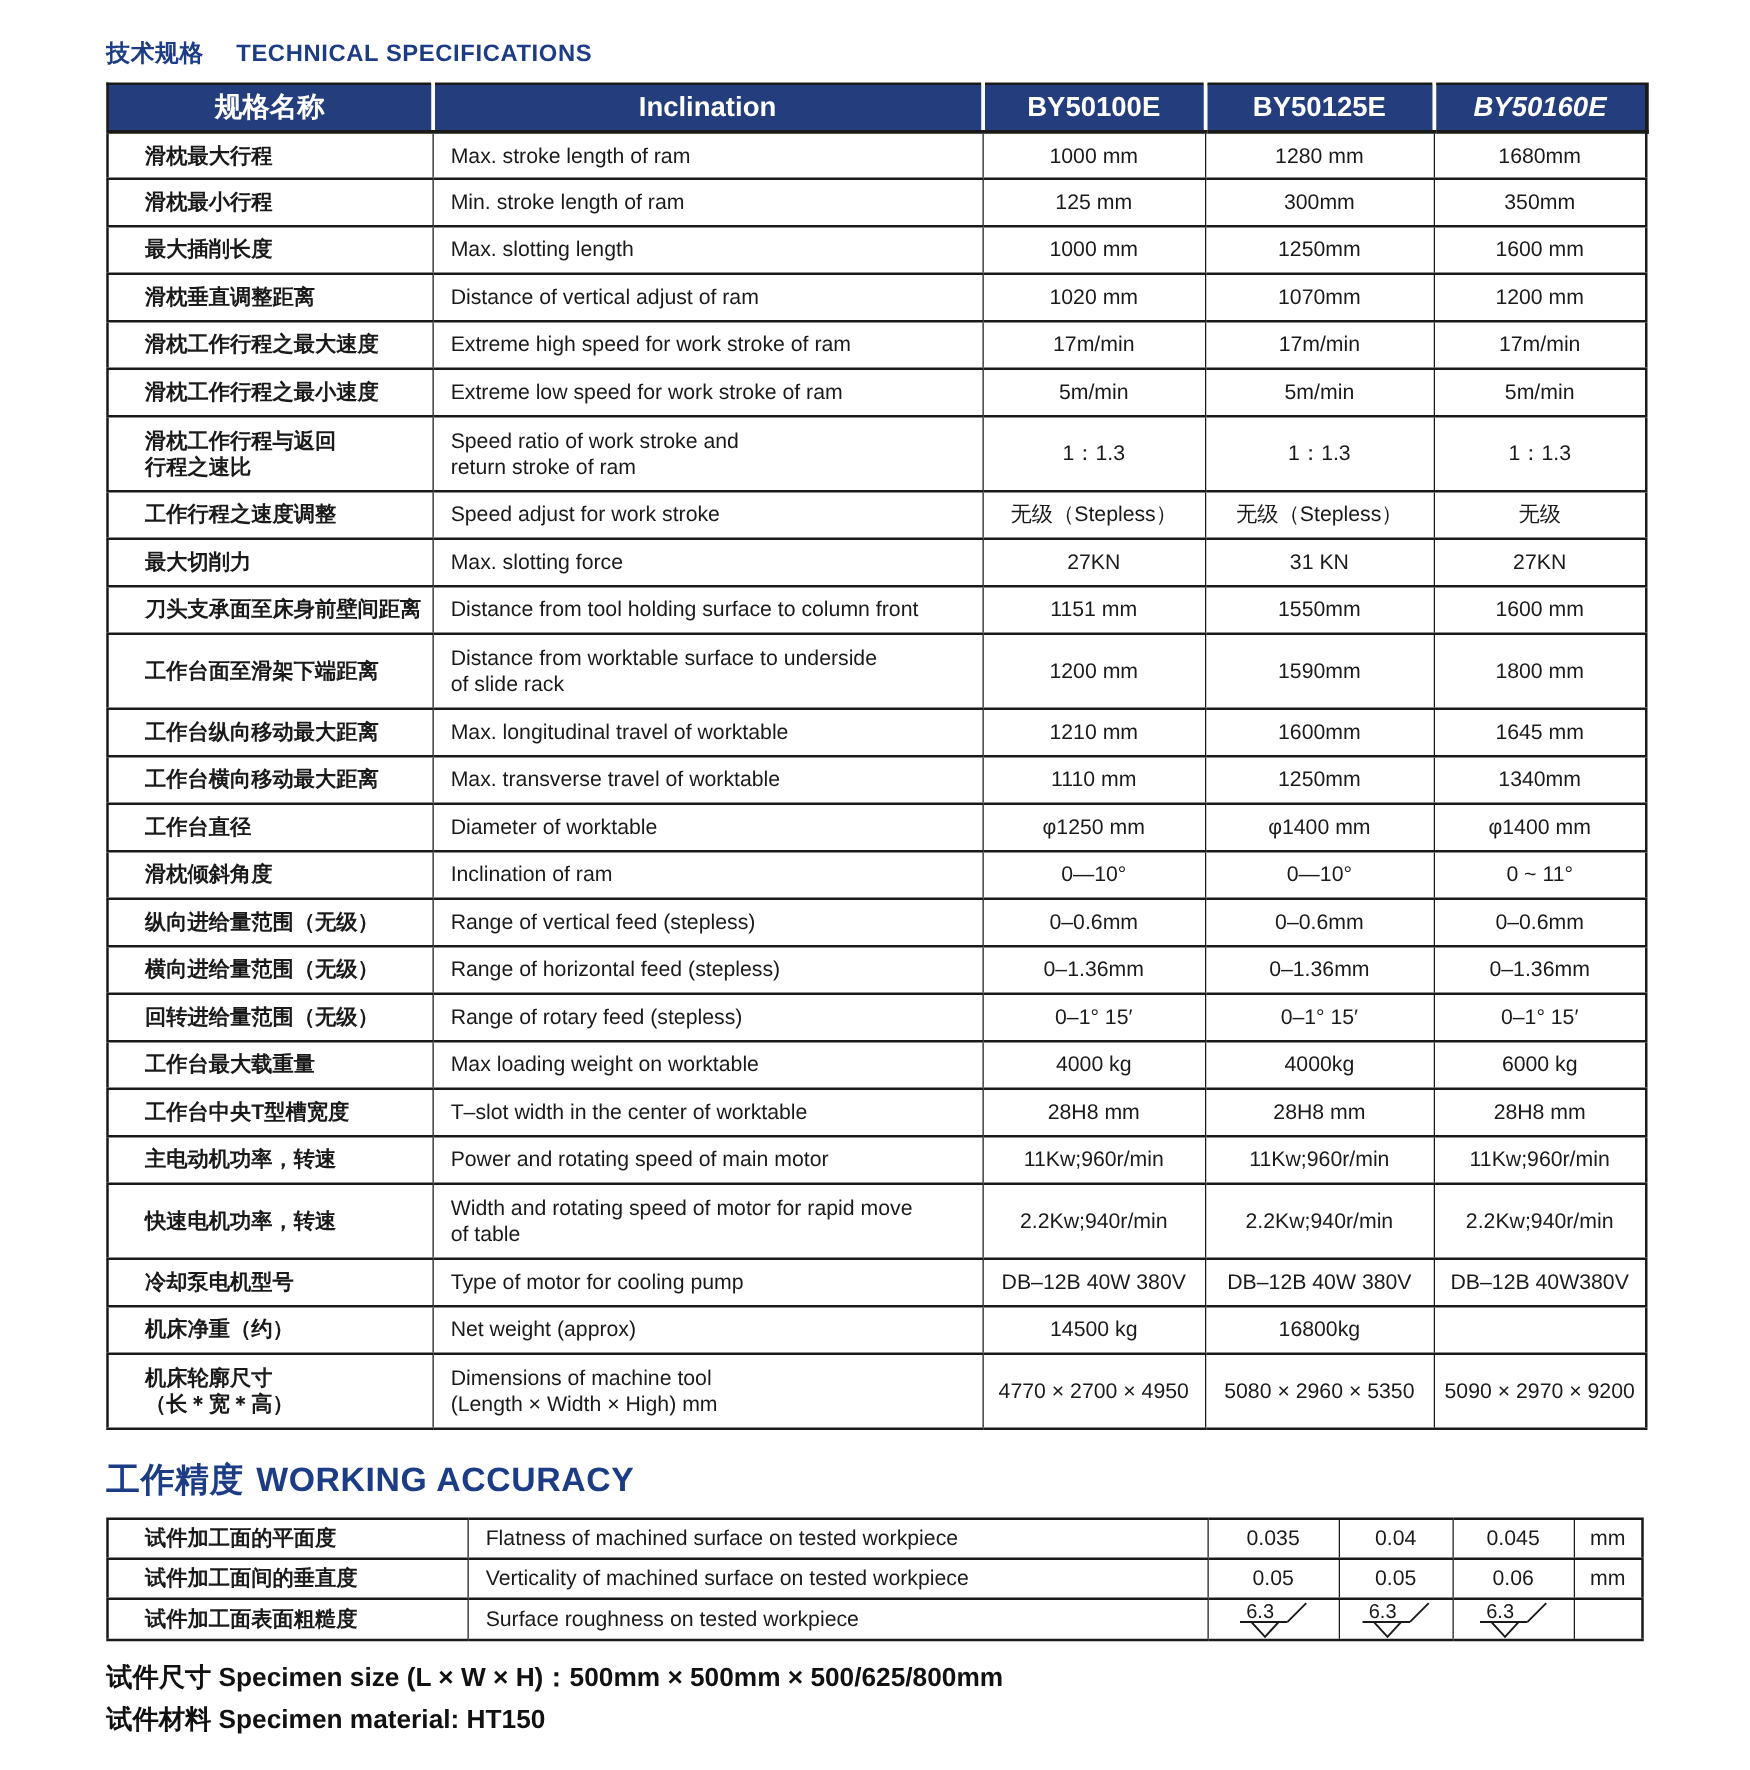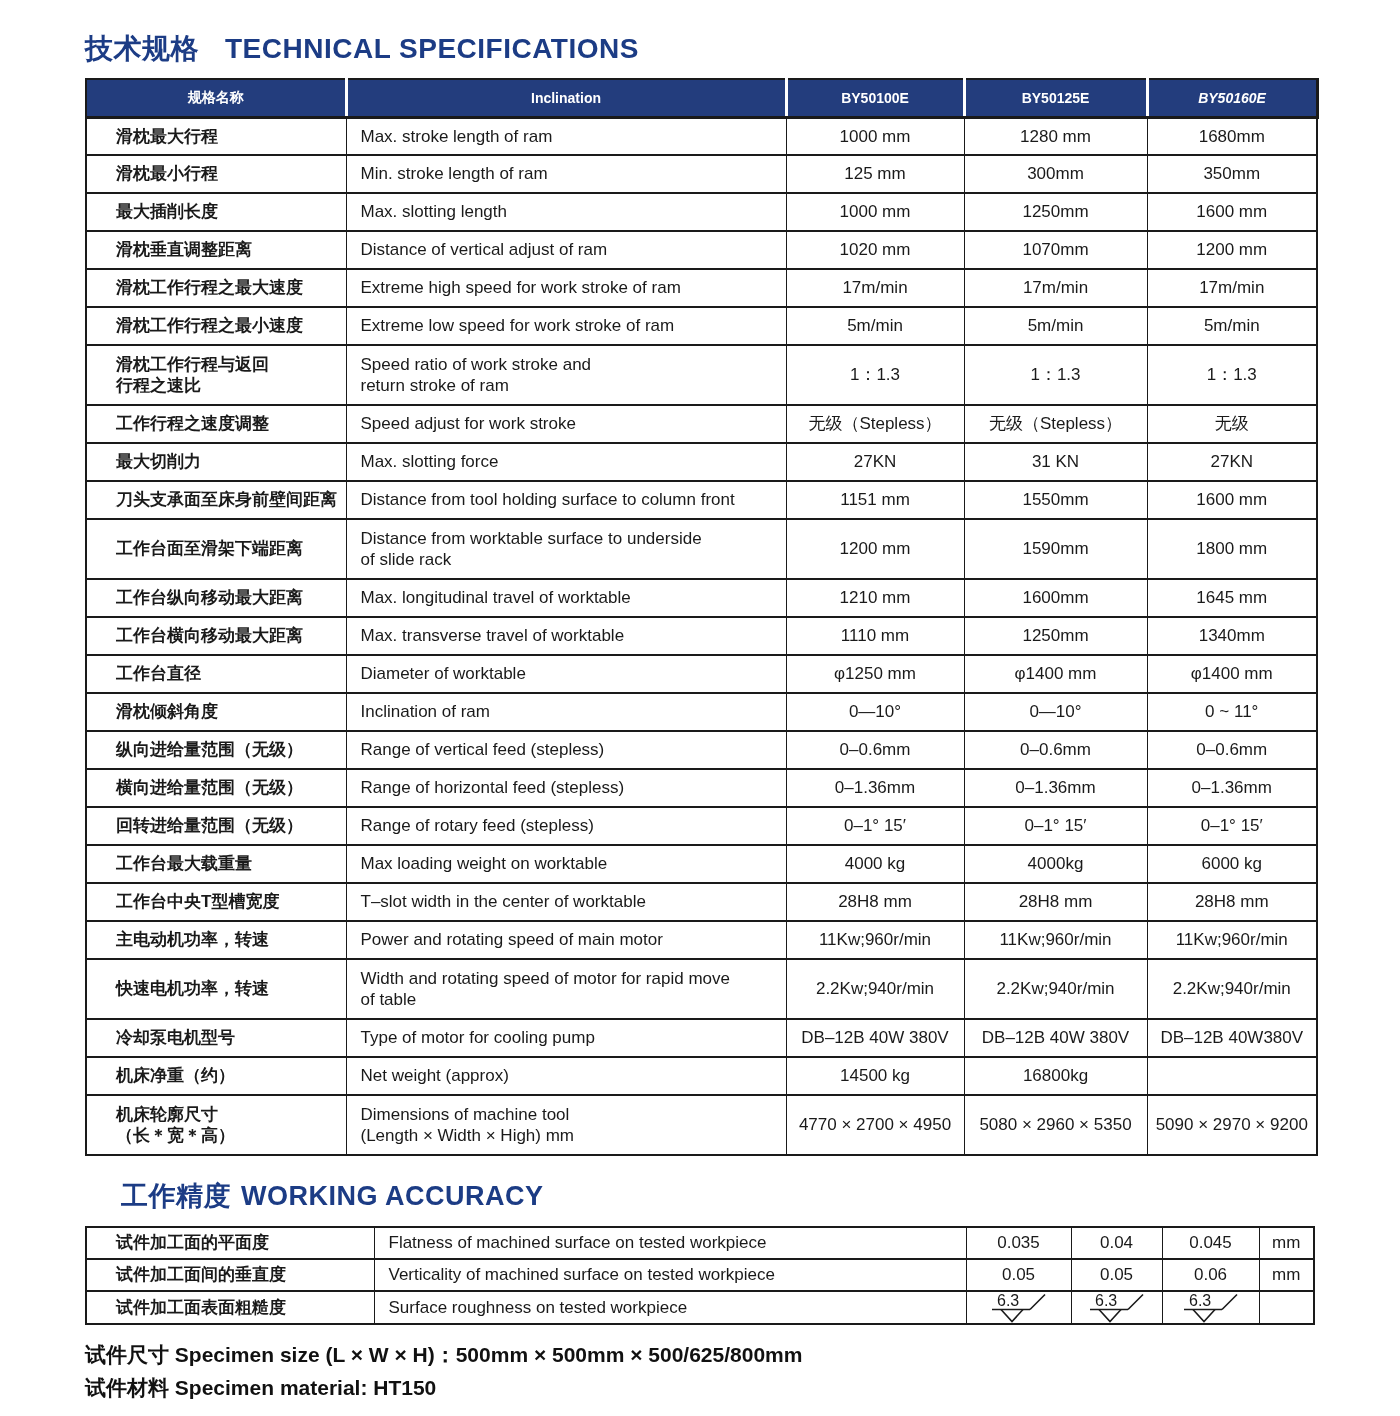--- a/index.html
+++ b/index.html
@@ -8,40 +8,40 @@
     height: 1416px;
     overflow: hidden;
     font-family: "Liberation Sans", "DejaVu Sans", sans-serif;
     color: #1a1a1a;
   }
   .page { padding: 30px 84px 0 85px; }
 
   .section-title {
     font-weight: bold;
     color: #1c3c85;
-    font-size: 28px;
+    font-size: 19px;
     letter-spacing: 0.5px;
     margin-bottom: 10px;
   }
   .section-title .zh { margin-right: 26px; }
   .section-title.second { margin-top: 22px; margin-bottom: 12px; font-size: 27px; }
-  .section-title.second .zh { margin-right: 10px; margin-left: 36px; }
+  .section-title.second .zh { margin-right: 10px; }
 
   table {
     border-collapse: collapse;
     table-layout: fixed;
     border: 2px solid #1a1a1a;
   }
   .spec-table { width: 1231px; }
   .acc-table  { width: 1228px; }
 
   .spec-table th {
     background: #233d7d;
     color: #ffffff;
-    font-size: 14px;
+    font-size: 22px;
     font-weight: bold;
     height: 30px;
     border-right: 3px solid #ffffff;
     border-bottom: 3px solid #1a1a1a;
     text-align: center;
     vertical-align: middle;
   }
   .spec-table th:last-child { border-right: 3px solid #1a1a1a; font-style: italic; }
 
   td {

